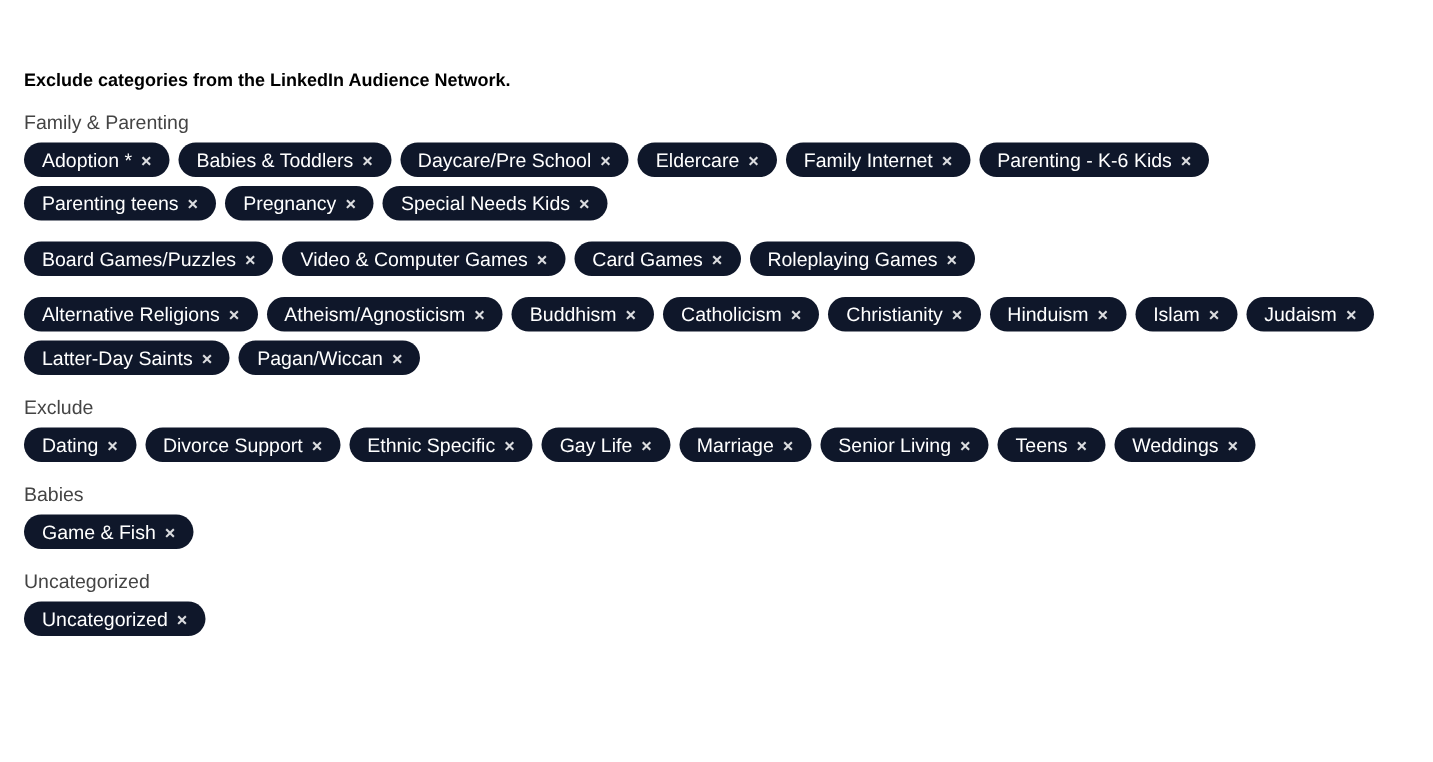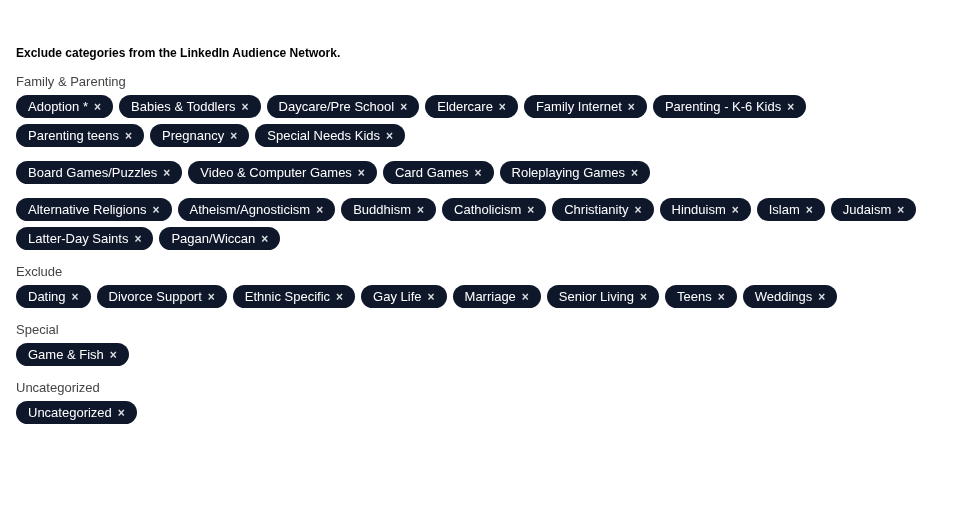--- a/index.html
+++ b/index.html
@@ -100,21 +100,21 @@
         <span class="tag">Divorce Support<span class="close">×</span></span>
         <span class="tag">Ethnic Specific<span class="close">×</span></span>
         <span class="tag">Gay Life<span class="close">×</span></span>
         <span class="tag">Marriage<span class="close">×</span></span>
         <span class="tag">Senior Living<span class="close">×</span></span>
         <span class="tag">Teens<span class="close">×</span></span>
         <span class="tag">Weddings<span class="close">×</span></span>
       </div>
     </div>
     <div class="category-section">
-      <div class="category-label">Special</div>
+      <div class="category-label">Babies</div>
       <div class="tags-row">
         <span class="tag">Game &amp; Fish<span class="close">×</span></span>
       </div>
     </div>
     <div class="category-section">
       <div class="category-label">Uncategorized</div>
       <div class="tags-row">
         <span class="tag">Uncategorized<span class="close">×</span></span>
       </div>
     </div>

